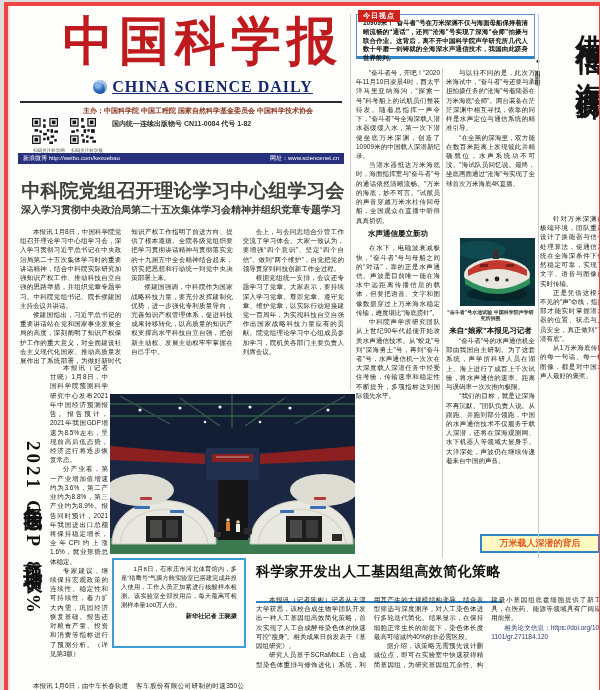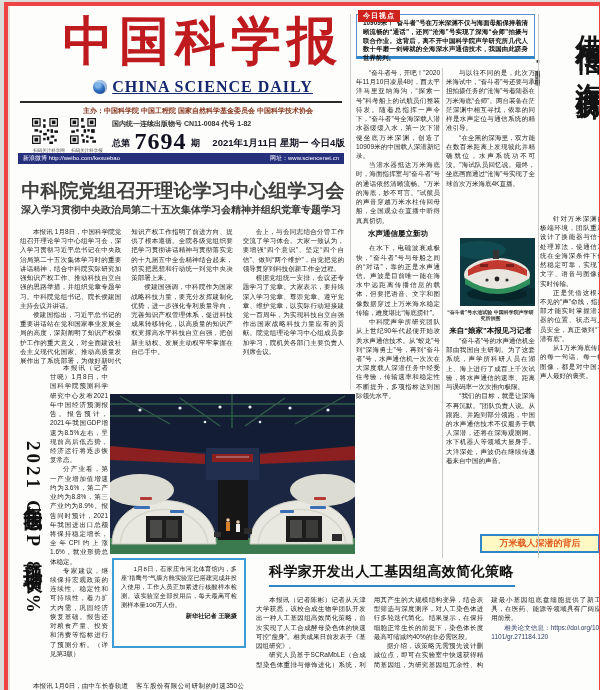--- a/index.html
+++ b/index.html
@@ -37,21 +37,21 @@
   .gdp-head{left:8px;top:356px;width:30px;height:332px;writing-mode:vertical-rl;font-family:"Liberation Serif",serif;
             font-weight:bold;font-size:19px;letter-spacing:3px;color:#111;text-align:center;}
   .gdp-body{left:42px;top:357px;width:58px;height:330px;}
   
   .photo1{left:102px;top:388px;width:245px;height:160px;}
   .capbox{left:104px;top:552px;width:134px;height:90px;border:2px solid #3d9bd5;padding:5px 7px;box-sizing:border-box;}
   .capbox p{margin:0;text-indent:2em;font-size:6.2px;line-height:1.45;text-align:justify;color:#1c1c1c;}
   .capbox .credit{text-indent:0;text-align:right;font-weight:bold;margin-top:2px;}
   
   .h-genome{left:248px;top:557px;width:246px;font-size:14px;font-weight:bold;color:#111;letter-spacing:.4px;
-            border-bottom:2px solid #2e86c8;padding-bottom:4px;margin-left:13px;}
+            border-bottom:2px solid #2e86c8;padding-bottom:20px;}
   .genome-body{left:248px;top:589px;width:345px;height:96px;column-count:3;column-gap:8px;}
   .paper-info{color:#2c3e66;word-break:break-all;}
   
   .h-train{left:16px;top:647px;width:218px;font-size:15px;font-weight:bold;color:#111;}
   .train-body{left:12px;top:675px;width:224px;height:11px;column-count:2;column-gap:8px;}
   
   .vp-box{left:348px;top:8px;width:179px;height:45px;border:1px solid #5b8fd4;border-bottom:3px solid #2e86c8;
           padding:4px 6px 2px;box-sizing:border-box;}
   .vp-box .intro{font-size:6.4px;font-weight:bold;line-height:1.38;text-align:justify;color:#111;margin:0;}
   .vp-tag{left:350px;top:4px;background:#cf241e;color:#fff;font-size:7px;font-weight:bold;padding:1px 5px;letter-spacing:1px;}
@@ -140,26 +140,20 @@
         <rect x="15" y="1" width="5" height="5" fill="#fff"></rect>
           <rect x="16" y="2" width="3" height="3" fill="#151515"></rect>
         <rect x="1" y="15" width="5" height="5" fill="#fff"></rect>
           <rect x="2" y="16" width="3" height="3" fill="#151515"></rect>
       </svg>
       <div class="qr-cap">扫码关注科学报</div>
     </div>
   </div>
 
   <div class="abs issn">国内统一连续出版物号 CN11-0084 代号 1-82</div>
-  <div class="abs issue-row">
-    <span class="sm">总第</span>
-    <span class="big">7694</span>
-    <span class="sm">期</span>
-    <span class="date">2021年1月11日 星期一 今日4版</span>
-  </div>
   <div class="abs navbar">
     <a href="#">新浪微博 http://weibo.com/kexuebao</a>
     <a href="#">网址：www.sciencenet.cn</a>
   </div>
 
   <div class="abs h-main">中科院党组召开理论学习中心组学习会</div>
   <div class="abs h-sub">深入学习贯彻中央政治局第二十五次集体学习会精神并组织党章专题学习</div>
   <div class="abs t lead-body">
     <p>本报讯 1月8日，中国科学院党组召开理论学习中心组学习会，深入学习贯彻习近平总书记在中央政治局第二十五次集体学习时的重要讲话精神，结合中科院实际研究加强知识产权工作、推动科技自立自强的思路举措，并组织党章专题学习。中科院党组书记、院长侯建国主持会议并讲话。</p>
     <p>侯建国指出，习近平总书记的重要讲话站在党和国家事业发展全局的高度，深刻阐明了知识产权保护工作的重大意义，对全面建设社会主义现代化国家、推动高质量发展作出了系统部署，为做好新时代知识产权工作指明了前进方向、提供了根本遵循。全院各级党组织要把学习贯彻讲话精神与贯彻落实党的十九届五中全会精神结合起来，切实把思想和行动统一到党中央决策部署上来。</p>

